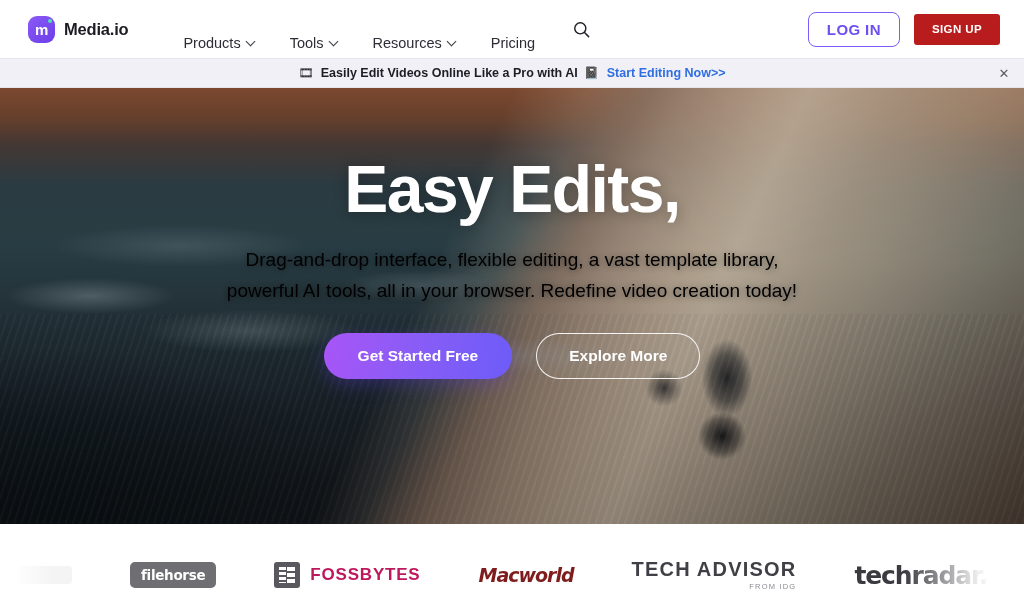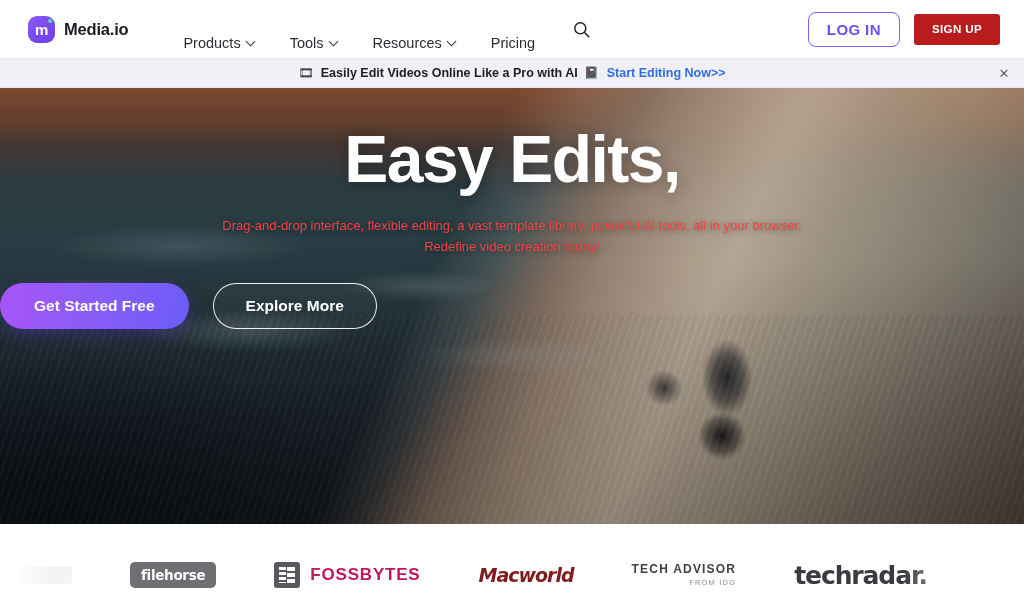--- a/index.html
+++ b/index.html
@@ -270,20 +270,21 @@
     inset: 0;
     background: linear-gradient(180deg, rgba(0,0,0,0.10) 0%, rgba(0,0,0,0.06) 40%, rgba(0,0,0,0.22) 100%);
     pointer-events: none;
   }
 
   .hero-content {
     position: relative;
     z-index: 5;
     text-align: center;
     padding-top: 38px;
+    margin-top: 30px;
   }
 
   .hero-line1 {
     font-size: 66px;
     line-height: 1.02;
     font-weight: 700;
     color: #ffffff;
     letter-spacing: -1.5px;
     text-shadow: 0 2px 14px rgba(0,0,0,0.28);
   }
@@ -298,31 +299,31 @@
     -webkit-background-clip: text;
     background-clip: text;
     color: transparent;
     -webkit-text-fill-color: transparent;
     filter: drop-shadow(0 2px 10px rgba(0,0,0,0.25));
   }
 
   .hero-sub {
     margin: 22px auto 0;
     width: 600px;
-    font-size: 13px;
+    font-size: 19px;
     line-height: 1.62;
-    color: #ef4444;
+    color: #000000;
     text-shadow: 0 1px 6px rgba(0,0,0,0.45);
   }
 
   .hero-cta {
     margin-top: 26px;
     display: flex;
     align-items: center;
-    justify-content: flex-start;
+    justify-content: center;
     gap: 24px;
   }
   .btn-primary {
     padding: 14px 34px;
     border: none;
     border-radius: 999px;
     background: linear-gradient(100deg, #a855f7 0%, #8b5cf6 45%, #6d5cf8 100%);
     color: #ffffff;
     font-size: 15.5px;
     font-weight: 700;
@@ -426,21 +427,21 @@
     font-style: italic;
   }
 
   .logo-techadvisor {
     display: flex;
     flex-direction: column;
     align-items: flex-end;
     line-height: 1;
   }
   .ta-main {
-    font-size: 12px;
+    font-size: 20px;
     font-weight: 700;
     letter-spacing: 1.2px;
     color: #3f3f45;
   }
   .ta-sub {
     font-size: 7.5px;
     letter-spacing: 1.2px;
     color: #8b8b92;
     margin-top: 4px;
   }

